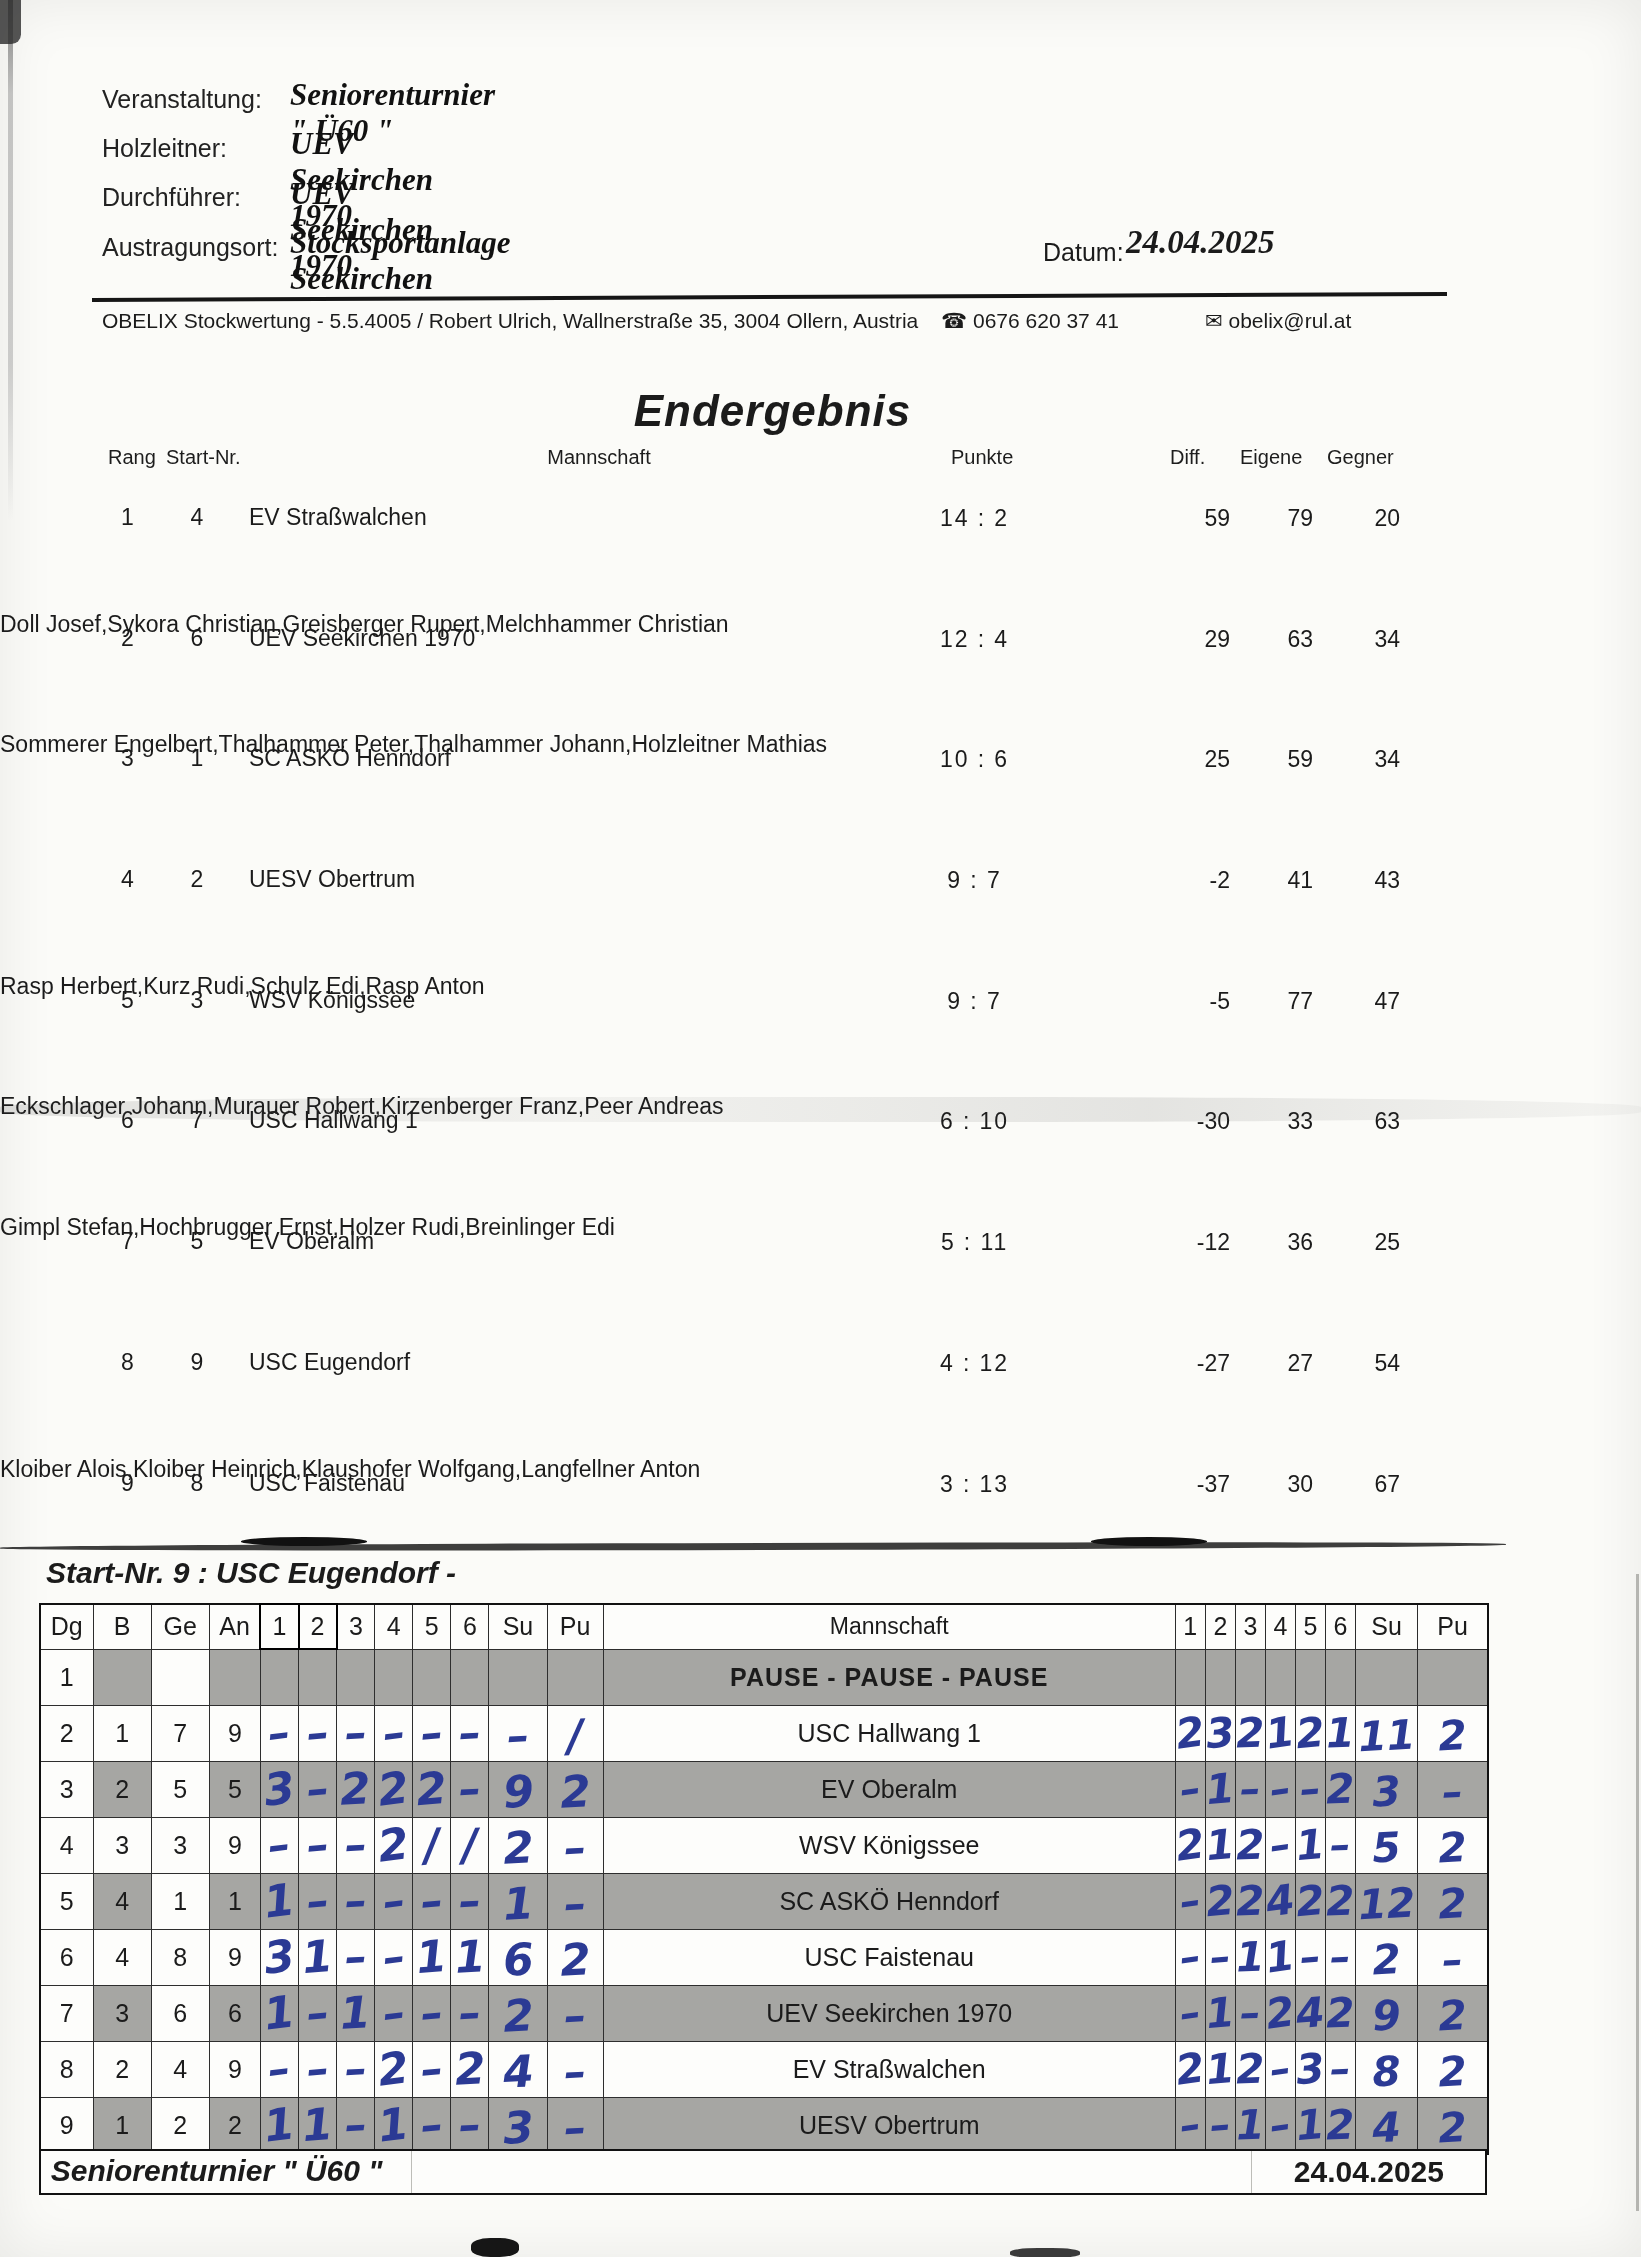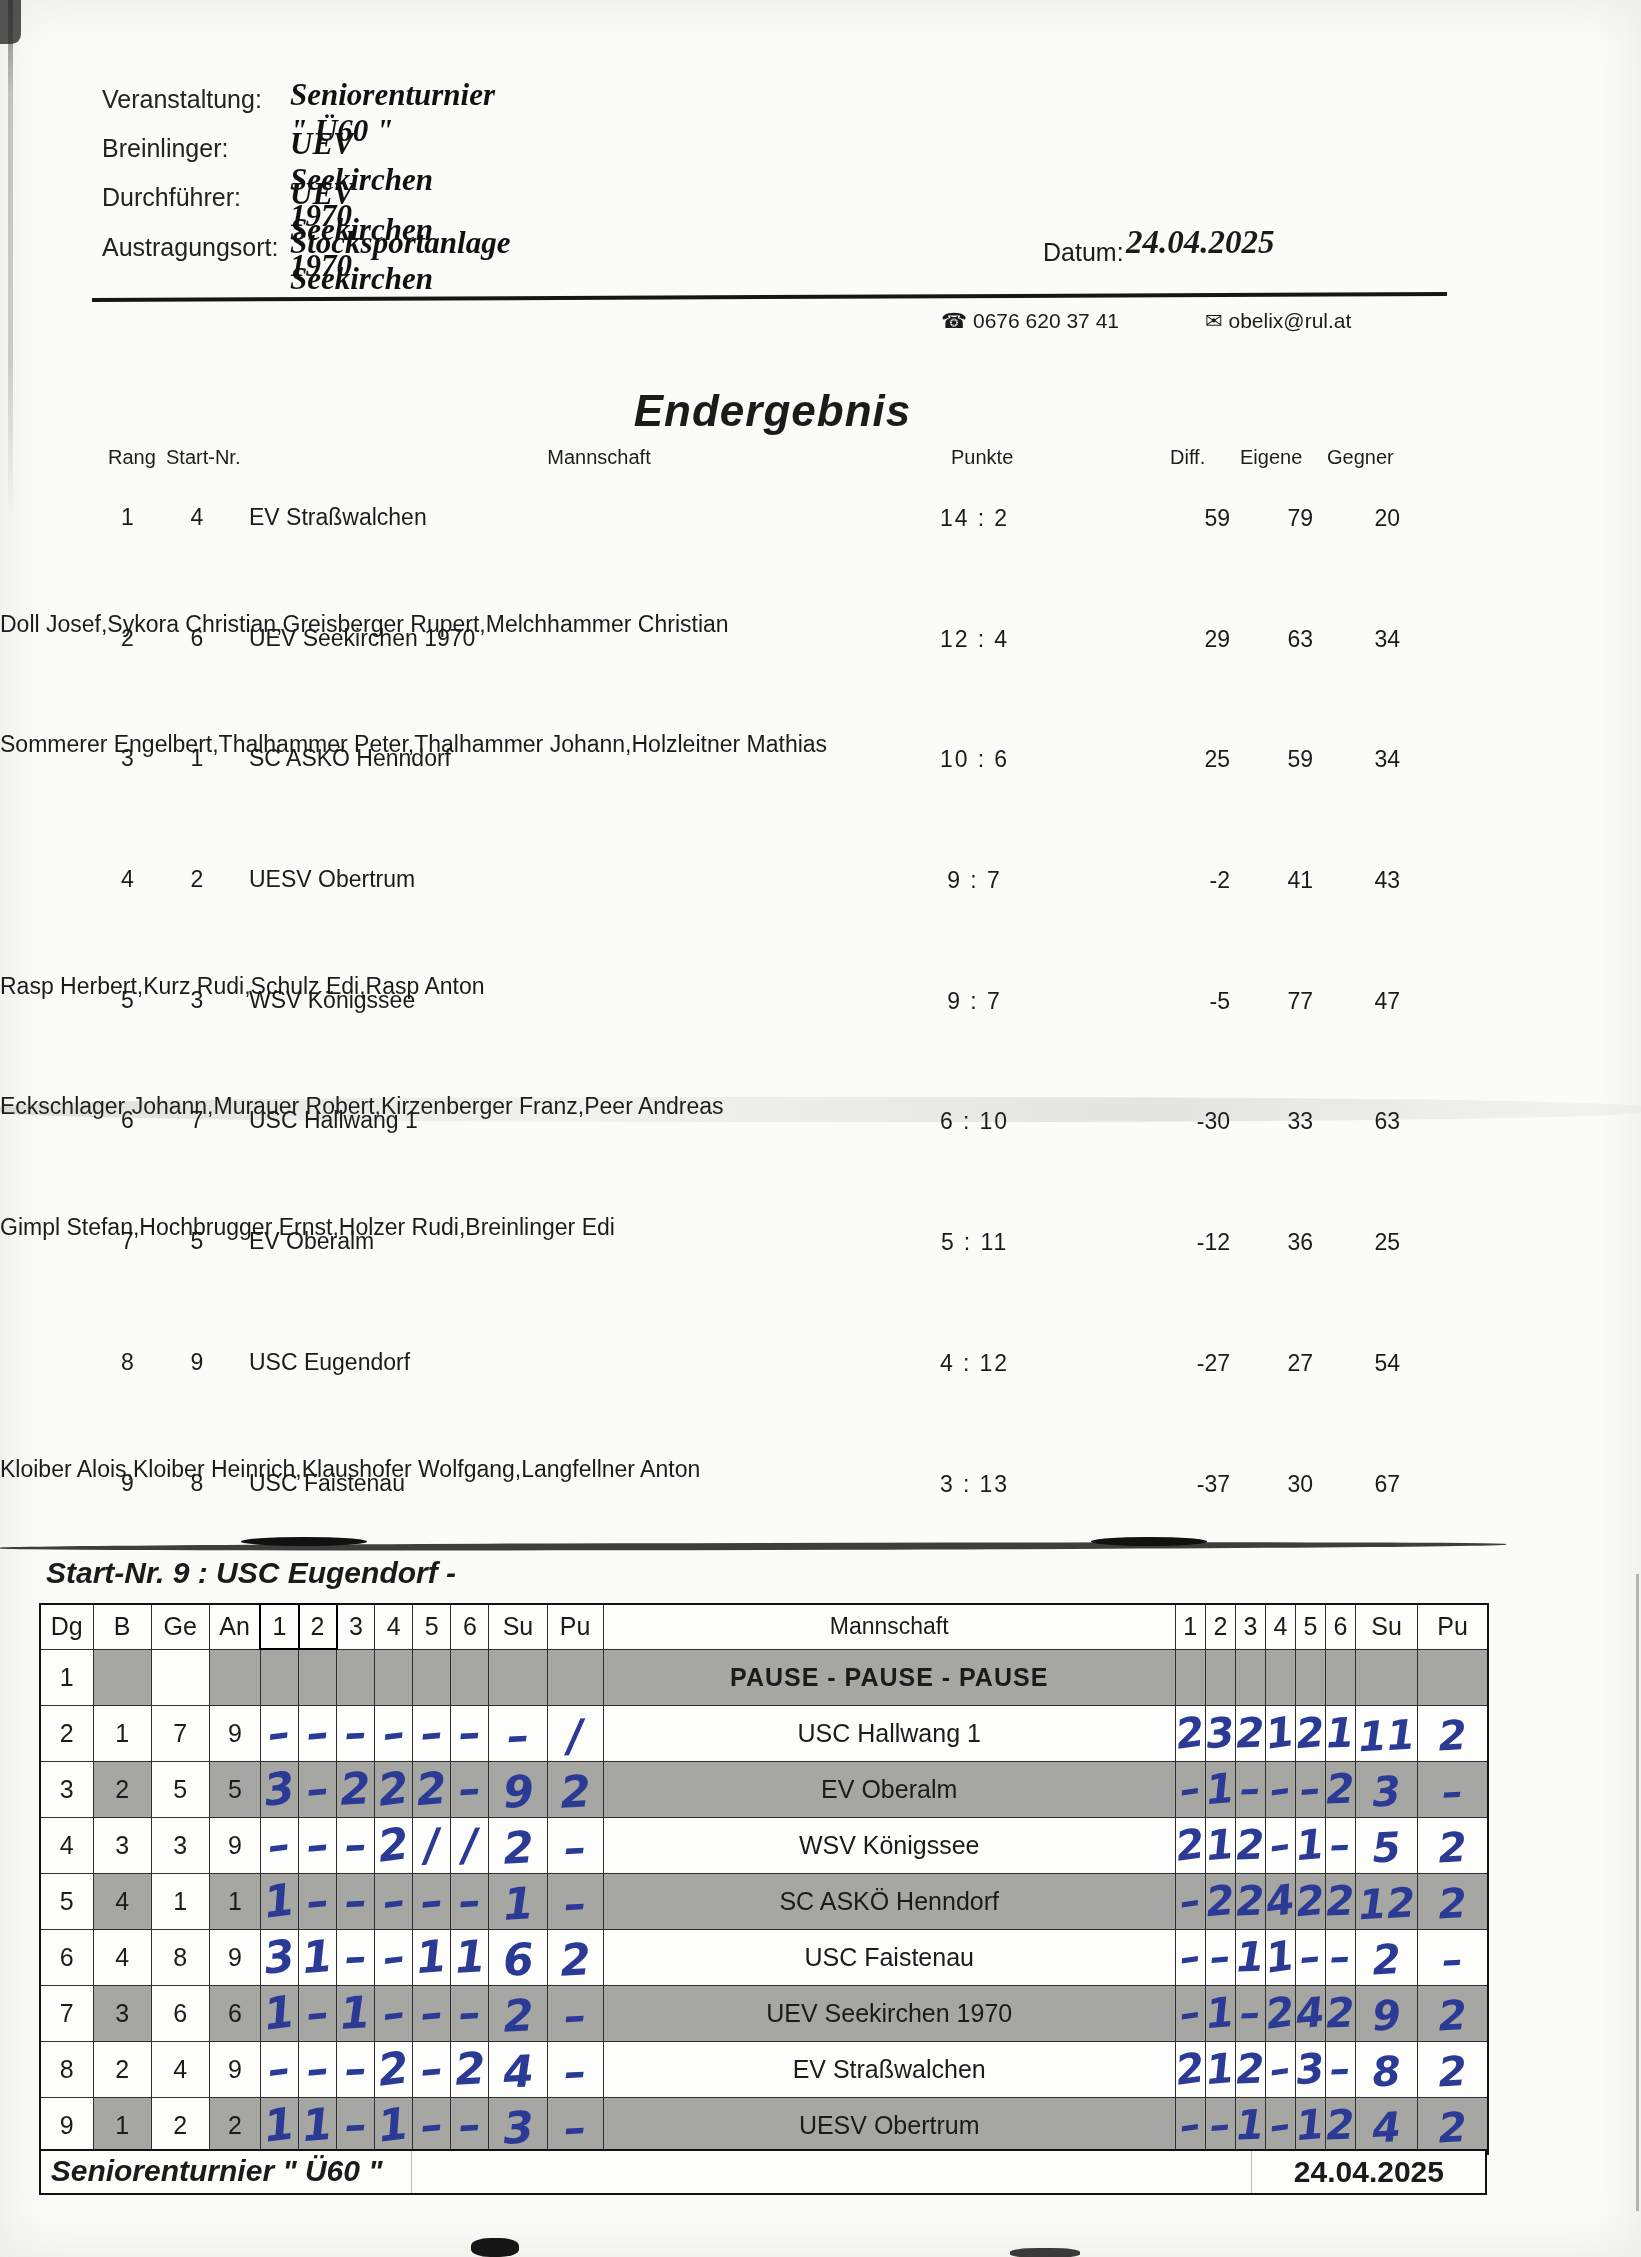--- a/index.html
+++ b/index.html
@@ -55,32 +55,33 @@
   .artifact{position:absolute;pointer-events:none;}
 </style>
 </head>
 <body>
 
 <div class="page">
 
   <div class="abs" style="left:0;top:0;">
     <span class="abs fld-label" style="left:102px;top:85px;">Veranstaltung:</span>
     <span class="abs fld-value" style="left:290px;top:77px;">Seniorenturnier " Ü60 "</span>
-    <span class="abs fld-label" style="left:102px;top:134px;">Breinlinger:</span>
+    <span class="abs fld-label" style="left:102px;top:134px;">Holzleitner:</span>
     <span class="abs fld-value" style="left:290px;top:126px;">UEV Seekirchen 1970</span>
     <span class="abs fld-label" style="left:102px;top:183px;">Durchführer:</span>
     <span class="abs fld-value" style="left:290px;top:176px;">UEV Seekirchen 1970</span>
     <span class="abs fld-label" style="left:102px;top:233px;">Austragungsort:</span>
     <span class="abs fld-value" style="left:290px;top:225px;">Stocksportanlage Seekirchen</span>
     <span class="abs datum-label" style="left:1043px;top:238px;">Datum:</span>
     <span class="abs datum-value" style="left:1126px;top:224px;">24.04.2025</span>
   </div>
 
   <div class="abs rule" style="left:92px;top:295px;width:1355px;transform:rotate(-0.25deg);"></div>
 
+  <div class="abs org-line" style="left:102px;top:309px;">OBELIX Stockwertung - 5.5.4005 / Robert Ulrich, Wallnerstraße 35, 3004 Ollern, Austria</div>
   <div class="abs contact" style="left:941px;top:309px;">
     <span>☎</span>
     <span>0676 620 37 41</span>
   </div>
   <div class="abs contact" style="left:1205px;top:309px;">
     <span>✉</span>
     <span class="email">obelix@rul.at</span>
   </div>
 
   <div class="abs cols-header" style="left:0;top:446px;width:1641px;height:29px;">

